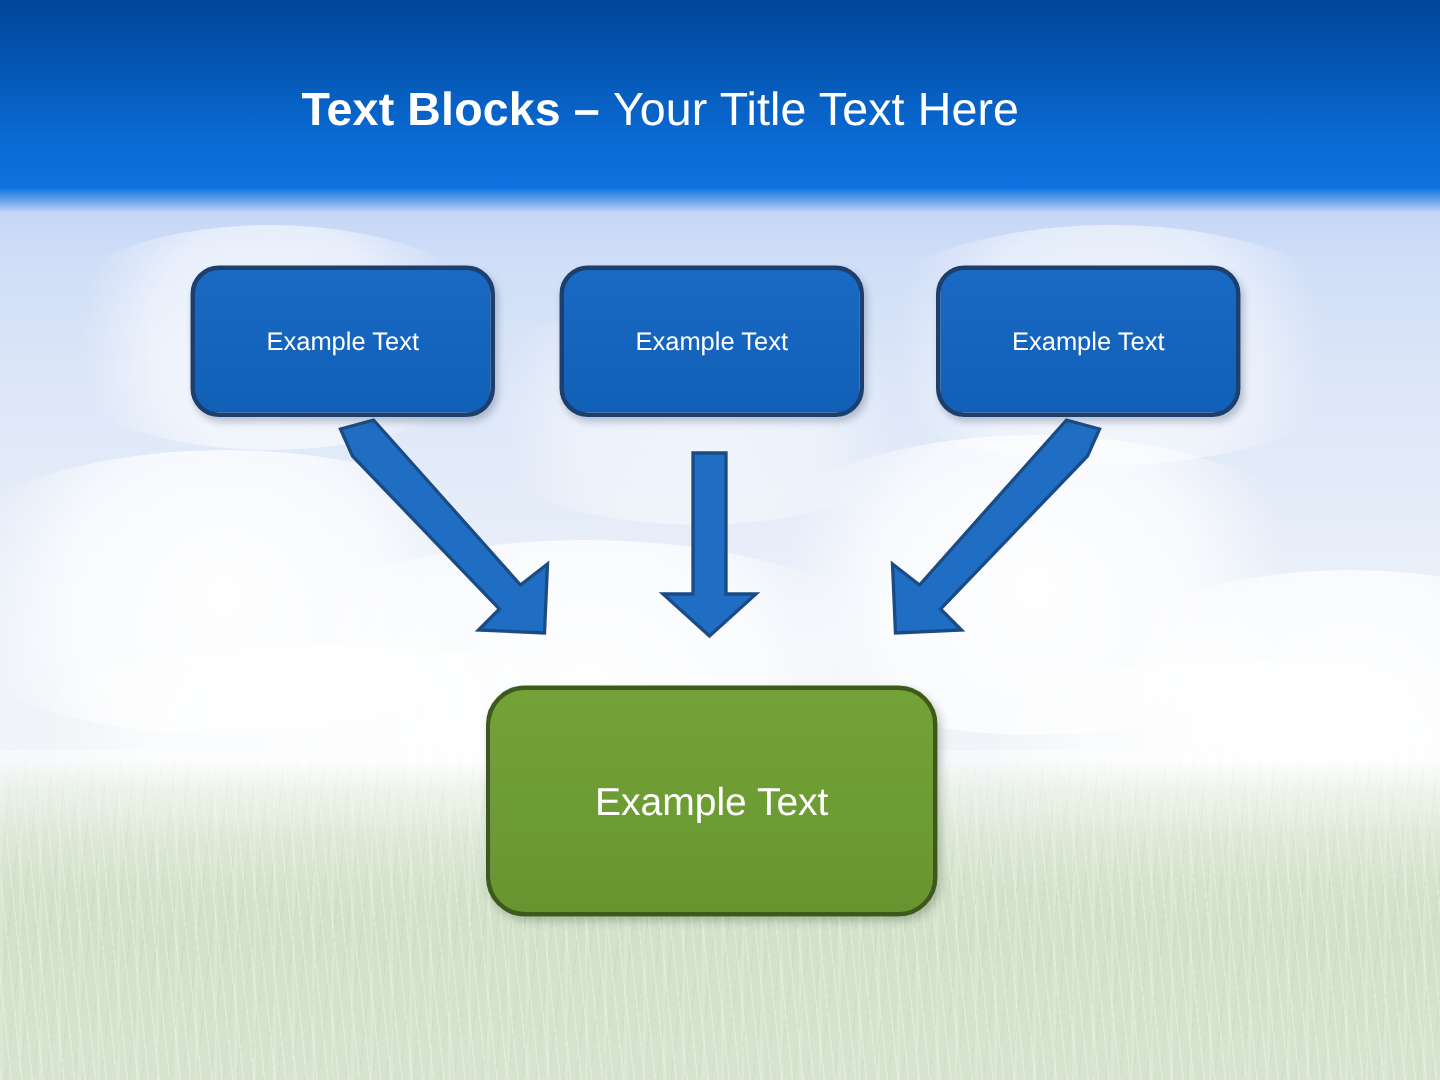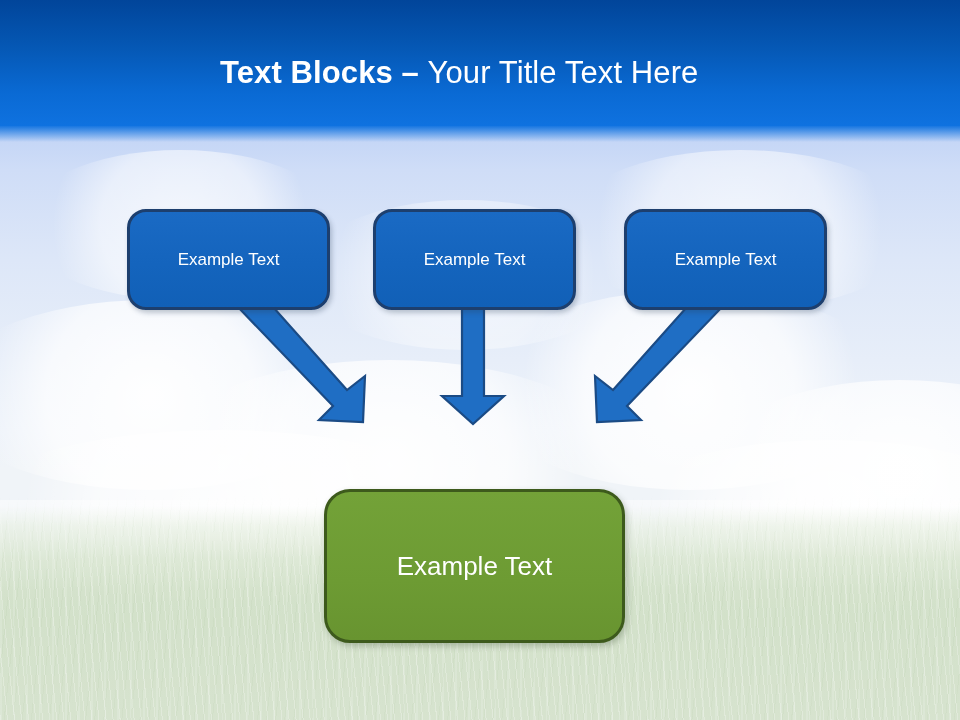--- a/index.html
+++ b/index.html
@@ -60,32 +60,32 @@
   
   .banner{
     position:absolute;left:0;top:0;width:960px;height:126px;
     background:linear-gradient(to bottom, #01459a 0%, #0558b5 38%, #0a6ad4 74%, #0f72e0 100%);
   }
   .banner-fade{
     position:absolute;left:0;top:126px;width:960px;height:16px;
     background:linear-gradient(to bottom, rgba(15,114,224,0.95), rgba(15,114,224,0.0));
   }
   .title{
-    position:absolute;left:220px;top:53px;
+    position:absolute;left:201px;top:53px;
     color:#ffffff;font-size:31px;line-height:40px;
     letter-spacing:.1px;white-space:nowrap;
   }
   .title .strong{font-weight:bold;}
   .title .light{font-weight:normal;}
 
   
   .node{
     position:absolute;box-sizing:border-box;
     display:flex;align-items:center;justify-content:center;
-    text-align:center;color:#ffffff;margin-top:32px;
+    text-align:center;color:#ffffff;
   }
   .node-blue{
     background:linear-gradient(to bottom,#1a6ac4 0%,#1464bd 55%,#1160b7 100%);
     border:3px solid #1d3f6e;border-radius:19px;
     font-size:17px;
     box-shadow:2px 3px 5px rgba(40,60,90,0.28);
   }
   .node-green{
     background:linear-gradient(to bottom,#73a238 0%,#6d9b33 60%,#689430 100%);
     border:3px solid #3d5a1c;border-radius:26px;

